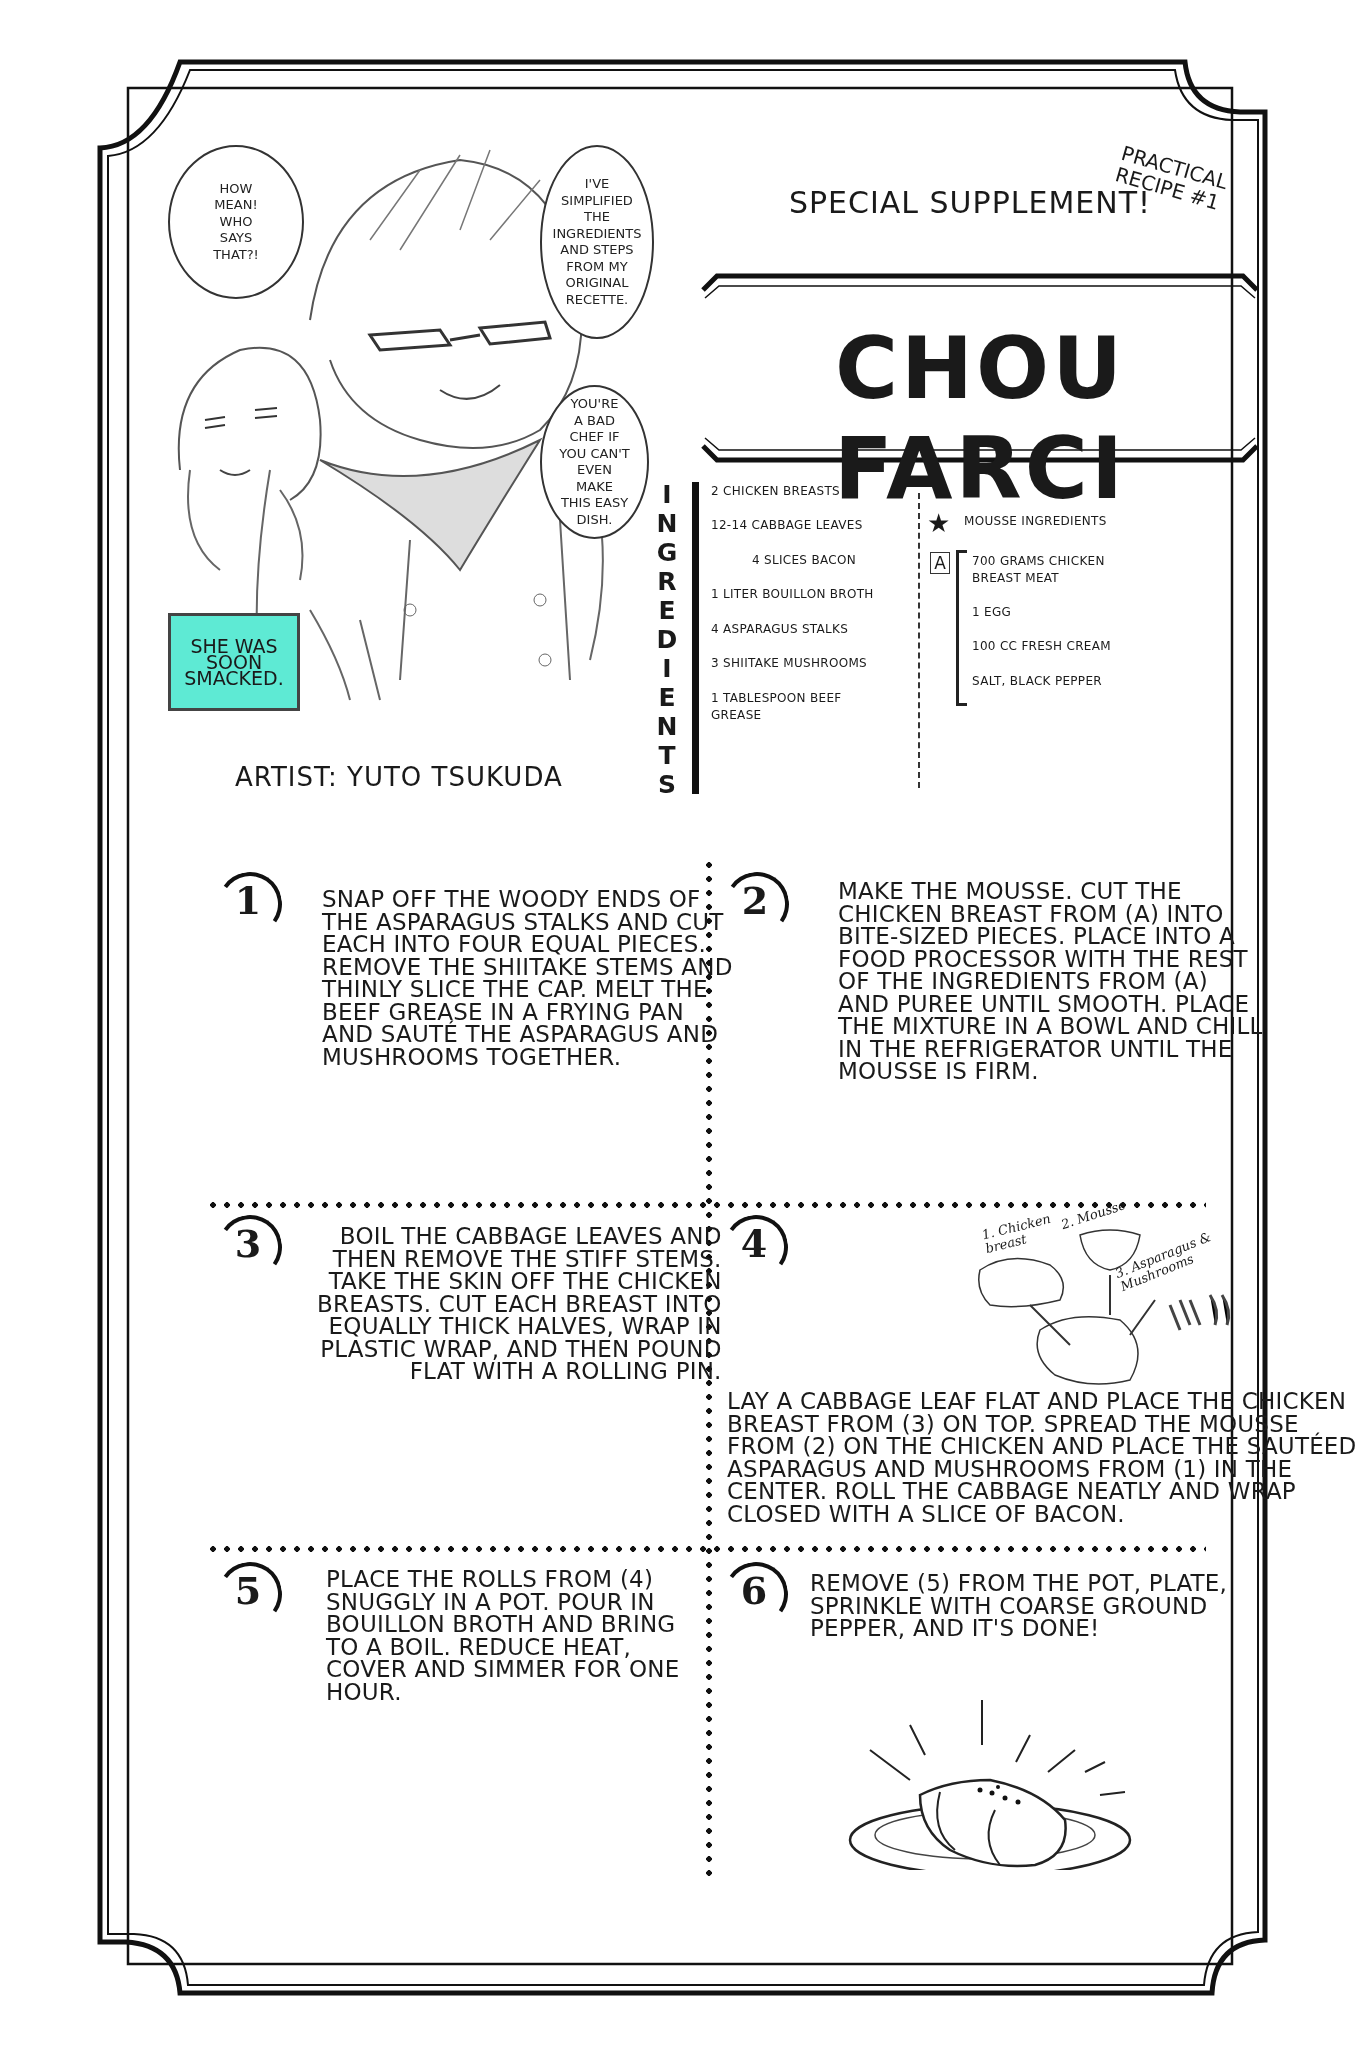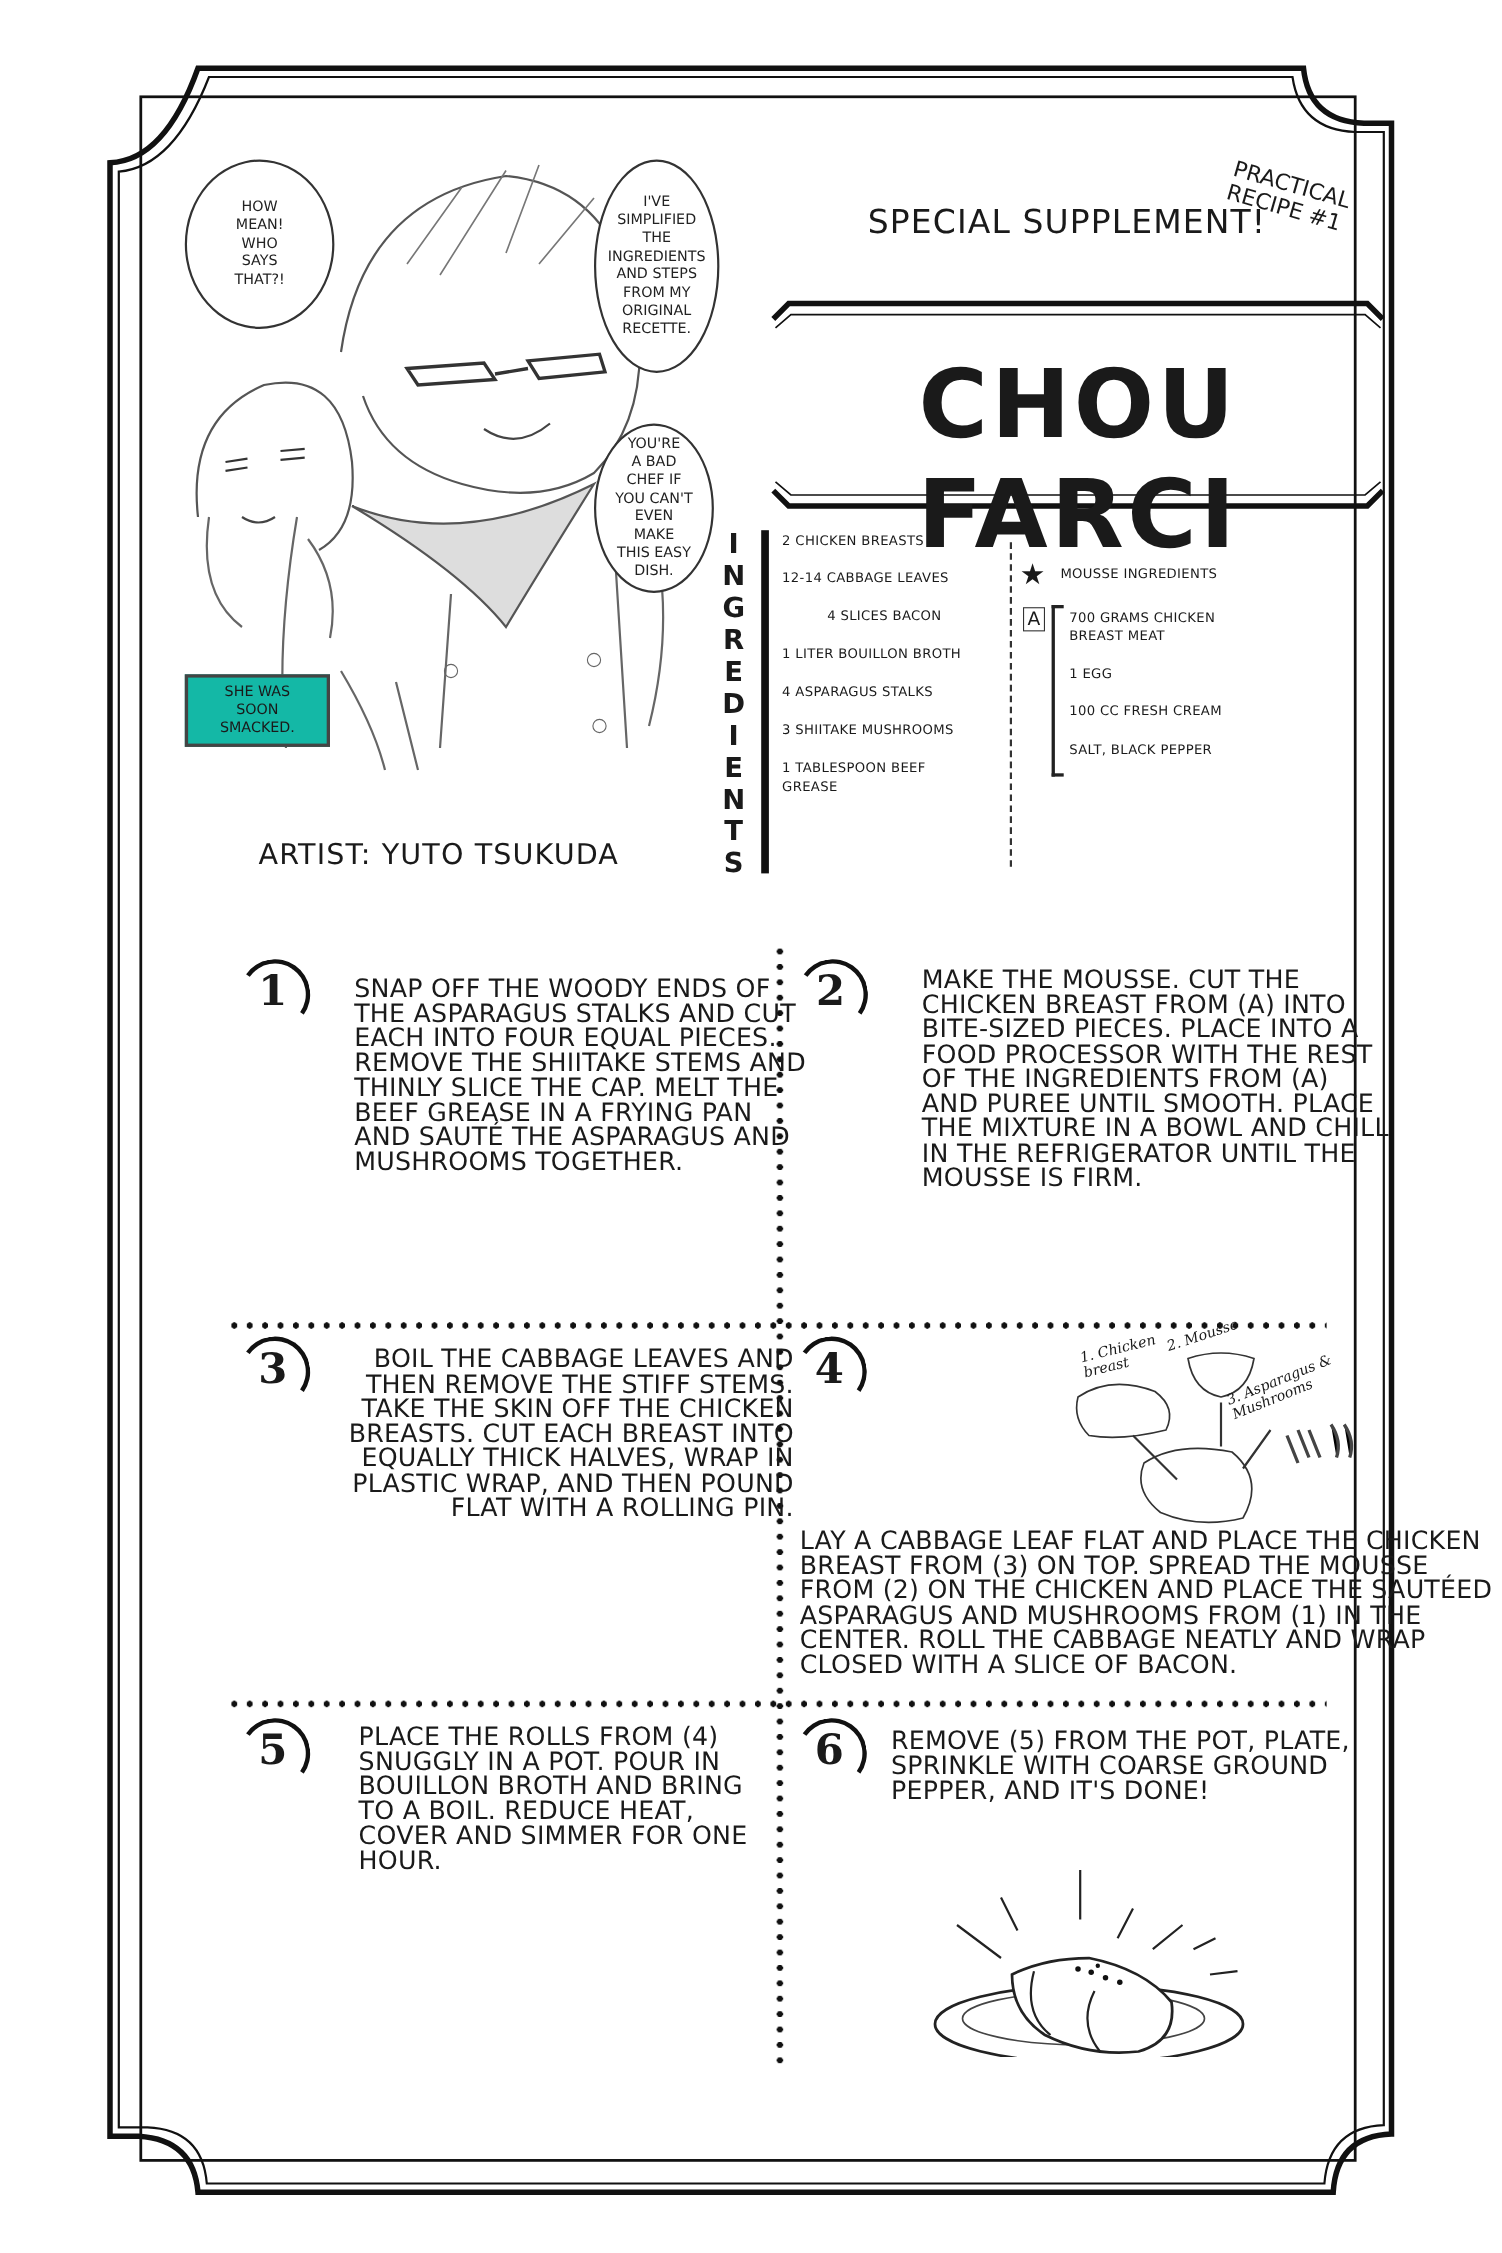--- a/index.html
+++ b/index.html
@@ -1,20 +1,20 @@
 <!DOCTYPE html>
 <html><head>
 <meta charset="utf-8">
 <style>
   html,body{margin:0;padding:0;background:#fff;}
   body{width:1365px;height:2048px;position:relative;overflow:hidden;font-family:"DejaVu Sans",sans-serif;color:#1a1a1a;}
   .abs{position:absolute;}
   svg.frame{position:absolute;left:0;top:0;}
   .bubble{position:absolute;border:2px solid #333;border-radius:50%;background:#fff;display:flex;align-items:center;justify-content:center;text-align:center;font-family:"DejaVu Sans",sans-serif;font-size:13px;line-height:16.5px;color:#222;white-space:pre-line;}
-  .caption-box{position:absolute;border:3px solid #444;background:#14b8a6;text-align:center;font-size:13px;line-height:16px;padding:6px 4px;white-space:pre-line;}
+  .caption-box{position:absolute;border:3px solid #444;background:#5eead4;text-align:center;font-size:19px;line-height:16px;padding:22px 4px;white-space:pre-line;}
   .artist{position:absolute;font-family:"DejaVu Sans",sans-serif;font-size:26px;letter-spacing:1px;}
   .vol{position:absolute;text-align:center;font-family:"DejaVu Sans",sans-serif;font-size:30px;line-height:38px;letter-spacing:1px;}
   .practical{position:absolute;font-family:"DejaVu Sans",sans-serif;font-size:20px;line-height:22px;transform:rotate(16deg);transform-origin:left top;white-space:pre-line;}
   .title{position:absolute;font-family:"DejaVu Sans",sans-serif;font-weight:bold;font-size:86px;letter-spacing:3px;text-align:center;}
   .vert{position:absolute;font-family:"DejaVu Sans",sans-serif;font-weight:bold;font-size:25px;line-height:29px;width:30px;text-align:center;}
   .vbar{position:absolute;background:#111;}
   .ing{position:absolute;font-size:12px;line-height:17px;letter-spacing:.3px;}
   .dashv{position:absolute;width:0;border-left:2px dashed #333;}
   .star{position:absolute;font-size:26px;}
   .abox{position:absolute;border:1.5px solid #333;width:18px;height:20px;font-size:17px;line-height:20px;text-align:center;}

